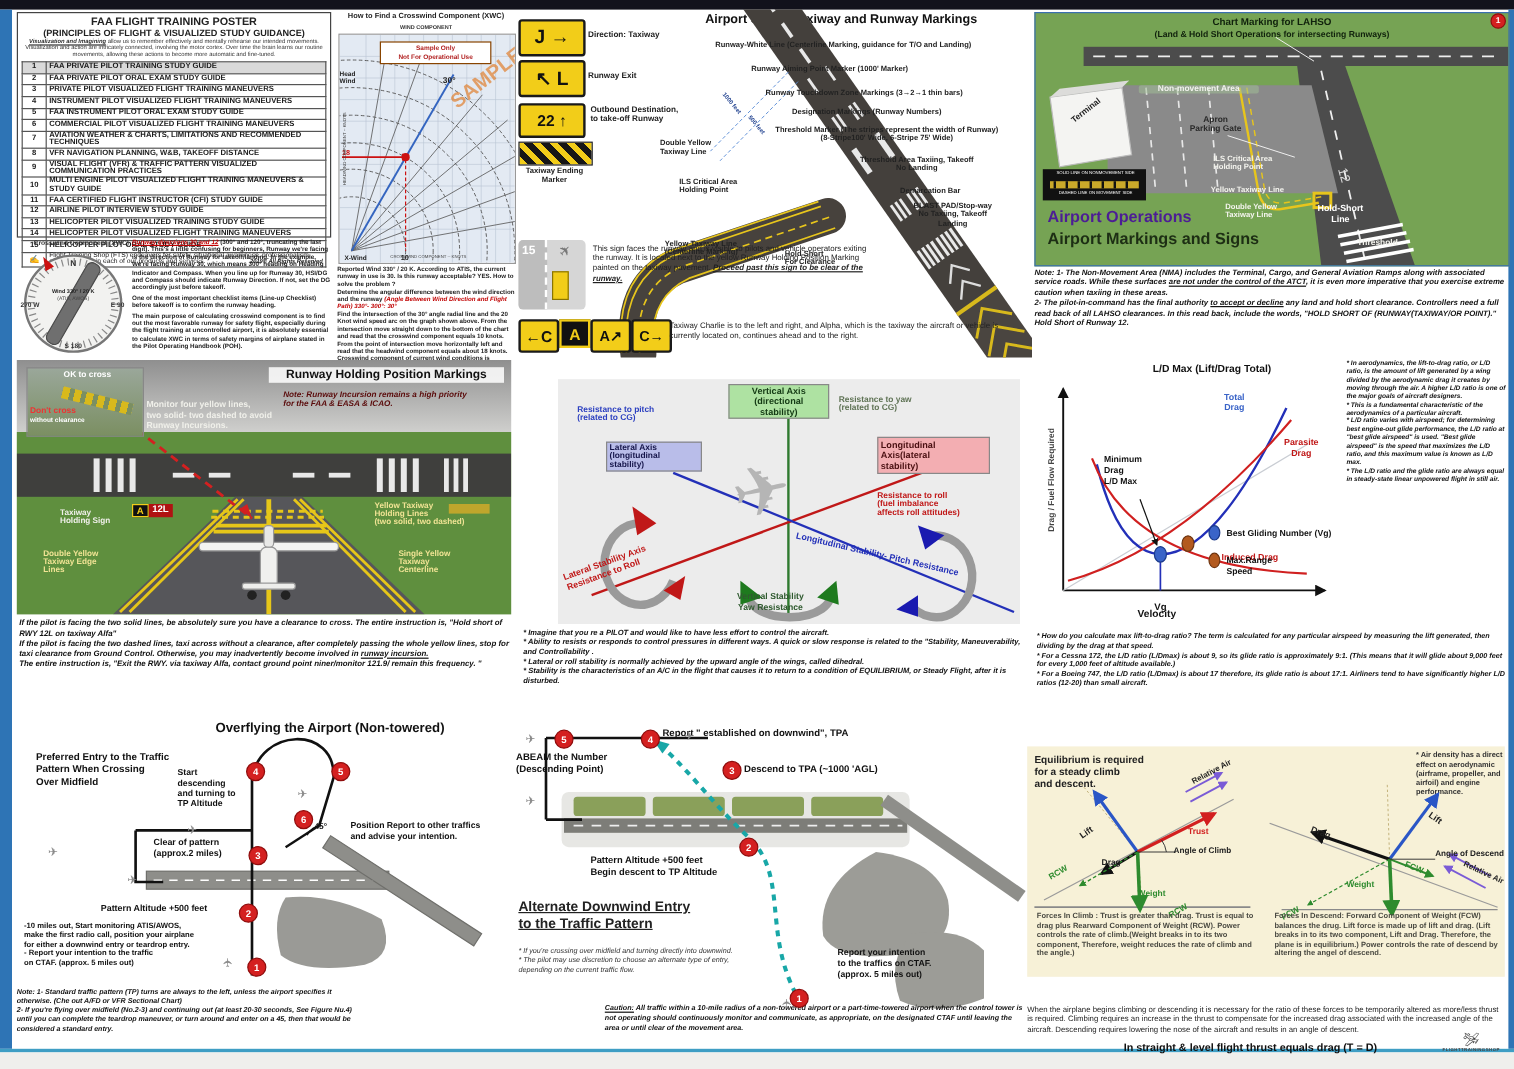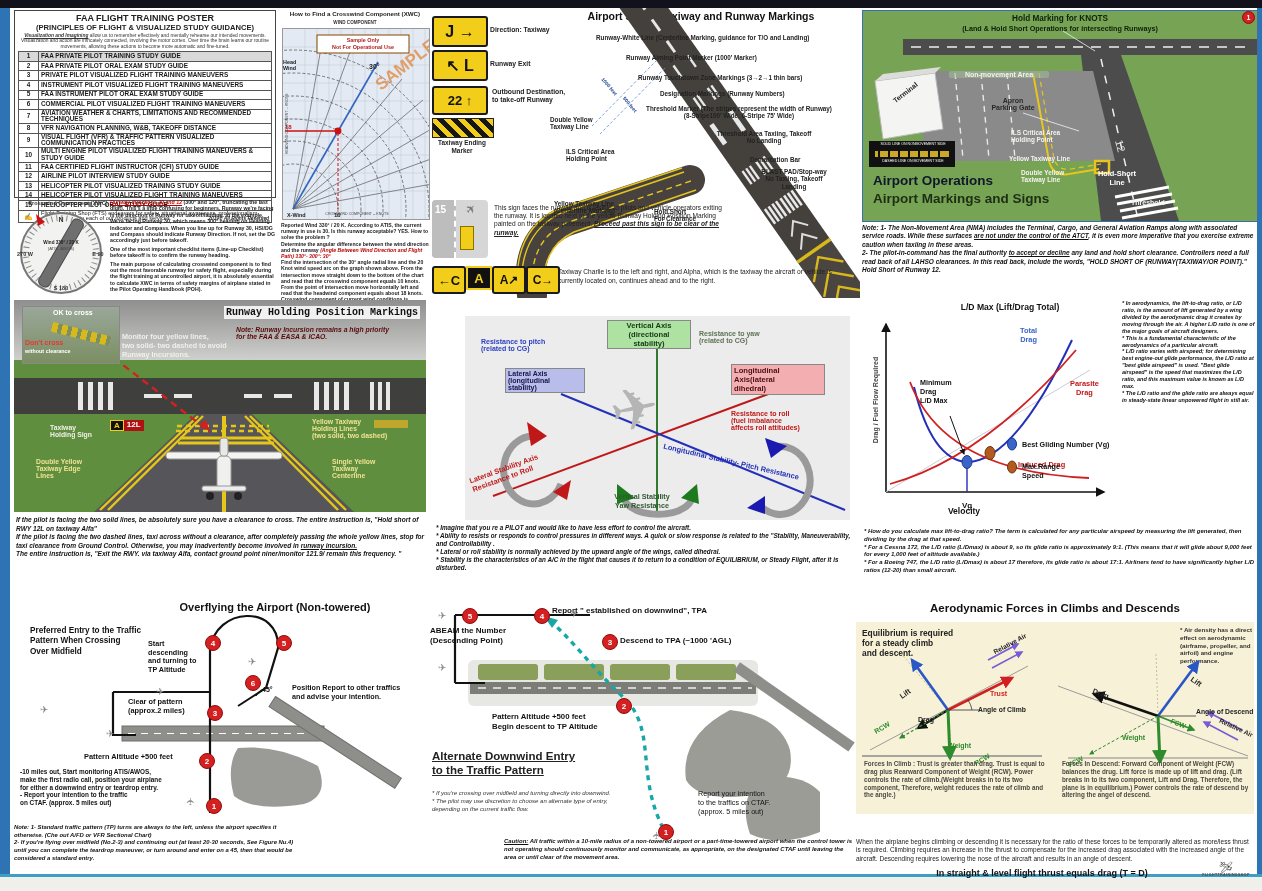--- a/index.html
+++ b/index.html
@@ -11,21 +11,21 @@
   .u{text-decoration:underline;}
   .red{color:#c00000;}
   .ctr{text-align:center;}
   .lbl{position:absolute;line-height:1.18;font-weight:bold;color:#222;}
   .num{position:absolute;width:14px;height:14px;border-radius:50%;background:#d42020;border:1px solid #8f0d0d;color:#fff;font-weight:bold;font-size:8px;display:flex;align-items:center;justify-content:center;z-index:6;}
   .pm{position:absolute;color:#8a8a8a;font-size:10px;z-index:5;}
   .ys{position:absolute;background:#f2cd19;border:2px solid #1a1a1a;border-radius:3px;color:#111;font-weight:bold;display:flex;align-items:center;justify-content:center;}
   table.toc{border-collapse:collapse;width:100%;}
   table.toc td{border:1px solid #555;font-size:6.4px;font-weight:bold;color:#1a1a1a;padding:0 2px;height:8.6px;line-height:1.05;}
   td.nn{width:15px;text-align:center;}
-  .gbox{background:rgba(255,255,255,.85);font-family:Liberation Mono, monospace;}
+  .gbox{background:rgba(255,255,255,.85);}
 </style>
 </head>
 <body>
 
 <div class="page">
 
   <div class="ab" style="left:0;top:0;width:1262px;height:8px;background:#12121c;"></div>
   <div class="ab" style="left:0;top:8px;width:10px;height:866px;background:#2e74b5;"></div>
   <div class="ab" style="left:1257px;top:8px;width:5px;height:866px;background:#2e74b5;"></div>
   <div class="ab" style="left:0;top:874px;width:1262px;height:3px;background:#3f9ec4;"></div>
@@ -326,38 +326,38 @@
       <polygon points="12,70 72,62 80,118 20,128" fill="#f4f4f2" stroke="#bbb"></polygon>
       <polygon points="12,70 72,62 78,56 20,63" fill="#dcdcda"></polygon>
       <rect x="6" y="130" width="86" height="26" fill="#111"></rect>
       <rect x="12" y="140" width="74" height="6" fill="#caa92a"></rect>
       <g stroke="#111" stroke-width="2">
           <path d="M16,146 v-6 M26,146 v-6 M36,146 v-6 M46,146 v-6 M56,146 v-6 M66,146 v-6 M76,146 v-6"></path>
         </g>
       <path d="M200,20 L232,40" stroke="#f2f2f2" stroke-width="0.8"></path>
       <path d="M160,102 L216,120" stroke="#f2f2f2" stroke-width="0.8"></path>
     </svg>
-    <div class="ab ctr b" style="left:40px;top:3px;width:314px;font-size:8.2px;color:#10210c;">Hold Marking for KNOTS</div>
+    <div class="ab ctr b" style="left:40px;top:3px;width:314px;font-size:8.2px;color:#10210c;">Chart Marking for LAHSO</div>
     <div class="ab ctr b" style="left:40px;top:13px;width:314px;font-size:7.2px;color:#10210c;">(Land &amp; Hold Short Operations for intersecting Runways)</div>
     <div class="ab ctr" style="left:86px;top:60px;width:100px;font-size:7px;font-weight:bold;color:#f2f2ee;background:rgba(160,190,150,.55);border-radius:2px;">Non-movement Area</div>
     <div class="ab b pre" style="left:28px;top:78px;font-size:7px;color:#222;transform:rotate(-38deg);">Terminal</div>
     <div class="ab b pre ctr" style="left:112px;top:86px;width:76px;font-size:7px;color:#2a2a2a;">Apron
 Parking Gate</div>
     <div class="ab pre" style="left:148px;top:118px;font-size:6.4px;font-weight:bold;color:#f4f4ee;">ILS  Critical Area
 Holding Point</div>
     <div class="ab" style="left:146px;top:144px;font-size:6.4px;font-weight:bold;color:#f4f4ee;">Yellow Taxiway Line</div>
     <div class="ab pre" style="left:158px;top:158px;font-size:6.4px;font-weight:bold;color:#f4f4ee;">Double Yellow
 Taxiway Line</div>
     <div class="ab pre ctr" style="left:222px;top:158px;width:64px;font-size:7.4px;font-weight:bold;color:#fff;">Hold-Short
 Line</div>
     <div class="ab" style="left:268px;top:188px;font-size:7px;font-weight:bold;color:#f4f4ee;">Threshold</div>
 
     <div class="ab" style="left:8px;top:131px;width:84px;font-size:3.6px;color:#fff;text-align:center;">SOLID LINE ON NONMOVEMENT SIDE</div>
     <div class="ab" style="left:8px;top:148px;width:84px;font-size:3.6px;color:#fff;text-align:center;">DASHED LINE ON MOVEMENT SIDE</div>
-    <div class="ab b" style="left:10px;top:162px;font-size:13.5px;color:#0f172a;text-align:center;">Airport Operations</div>
+    <div class="ab b" style="left:10px;top:162px;font-size:13.5px;color:#4c1d95;text-align:center;">Airport Operations</div>
     <div class="ab b" style="left:10px;top:180px;font-size:13.5px;color:#1d2e14;">Airport  Markings and Signs</div>
   </div>
   <div class="num" style="left:1242px;top:11px;width:11px;height:11px;font-size:7px;">1</div>
   <div class="ab i" style="left:862px;top:224px;width:394px;font-size:6.5px;line-height:1.3;color:#111;">
     <span>Note: 1- The Non-Movement Area (NMA) includes the Terminal, Cargo, and General Aviation Ramps along with associated service roads. While these surfaces </span><span class="u">are not under the control of the ATCT</span><span>, it is even more imperative that you exercise extreme caution when taxiing in these areas.</span><br>
     <span>2- The pilot-in-command has the final authority </span><span class="u">to accept or decline</span><span> any land and hold short clearance. Controllers need a full read back of all LAHSO clearances. In this read back, include the words, "HOLD SHORT OF (RUNWAY(TAXIWAY/OR POINT)." Hold Short of Runway 12.</span>
   </div>
 
   <div class="ab" style="left:14px;top:300px;width:412px;height:212px;background:linear-gradient(#8f8f8f,#cfcfcd 60px,#5f8f3e 60px,#5f8f3e);overflow:hidden;">
     <div class="ab" style="left:0;top:78px;width:412px;height:36px;background:#3f3f3d;"></div>
@@ -470,21 +470,21 @@
 stability)</div>
     <div class="ab pre b" style="left:234px;top:14px;font-size:7px;color:#5f7355;">Resistance to yaw
 (related to CG)</div>
     <div class="ab pre b" style="left:16px;top:22px;font-size:7px;color:#2b3fc0;">Resistance to pitch
 (related to CG)</div>
     <div class="ab pre b" style="left:40px;top:52px;width:74px;font-size:7px;background:#b9bde9;border:1px solid #888;color:#15154a;padding:1px 2px;">Lateral Axis
 (longitudinal
 stability)</div>
     <div class="ab pre b" style="left:266px;top:48px;width:88px;font-size:7.6px;background:#f3aeb2;border:1px solid #888;color:#4a1012;padding:1px 2px;">Longitudinal
 Axis(lateral
-dihedral)</div>
+stability)</div>
     <div class="ab pre b" style="left:266px;top:94px;width:100px;font-size:7px;color:#c01818;">Resistance to roll
 (fuel imbalance
 affects roll attitudes)</div>
     <div class="ab pre b" style="left:4px;top:148px;font-size:7.4px;color:#c01818;transform:rotate(-20deg);">Lateral Stability Axis
 Resistance to Roll</div>
     <div class="ab pre ctr b" style="left:122px;top:176px;width:110px;font-size:7.2px;color:#2f5a2f;">Vertical Stability
 Yaw Resistance</div>
     <div class="ab b" style="left:196px;top:148px;width:200px;font-size:7.4px;color:#2330b8;transform:rotate(13deg);">Longitudinal Stability- Pitch Resistance</div>
   </div>
   <div class="ab i" style="left:436px;top:524px;width:424px;font-size:6.3px;line-height:1.28;color:#111;">
@@ -512,21 +512,21 @@
     <ellipse cx="103" cy="150" rx="5" ry="6.5" fill="#3a64c8" stroke="#1b3a8a"></ellipse>
     <ellipse cx="126" cy="141" rx="5" ry="6.5" fill="#b35a1f" stroke="#6e3511"></ellipse>
     <ellipse cx="148" cy="132" rx="4.5" ry="6" fill="#3a64c8" stroke="#1b3a8a"></ellipse>
     <ellipse cx="148" cy="155" rx="4.5" ry="6" fill="#b35a1f" stroke="#6e3511"></ellipse>
     <text x="22" y="96" font-size="7" font-weight="bold" fill="#444" transform="rotate(-90 14 96)" text-anchor="middle">Drag / Fuel Flow Required</text>
     <text x="100" y="202" text-anchor="middle" font-size="8.5" font-weight="bold" fill="#111">Velocity</text>
     <text x="103" y="196" text-anchor="middle" font-size="8" font-weight="bold" fill="#111">Vg</text>
   </svg>
   <div class="ab pre ctr b" style="left:1020px;top:326px;font-size:7.4px;color:#3a64c8;">Total
 Drag</div>
-  <div class="ab pre ctr b" style="left:1070px;top:364px;font-size:7.4px;color:#c01818;margin-top:15px;">Parasite
+  <div class="ab pre ctr b" style="left:1070px;top:364px;font-size:7.4px;color:#c01818;">Parasite
 Drag</div>
   <div class="ab pre b" style="left:1018px;top:460px;font-size:7.4px;color:#c01818;">Induced Drag</div>
   <div class="ab pre b" style="left:920px;top:378px;font-size:7.2px;color:#111;">Minimum
 Drag
 L/D Max</div>
   <div class="ab b" style="left:1022px;top:440px;font-size:7.2px;color:#111;">Best Gliding Number (Vg)</div>
   <div class="ab pre b" style="left:1022px;top:462px;font-size:7.2px;color:#111;">Max.Range
 Speed</div>
   <div class="ab i" style="left:1122px;top:300px;width:134px;font-size:5.5px;line-height:1.26;color:#111;">
     <div>* In aerodynamics, the lift-to-drag ratio, or L/D ratio, is the amount of lift generated by a wing divided by the aerodynamic drag it creates by moving through the air. A higher L/D ratio is one of the major goals of aircraft designers.</div>
@@ -621,35 +621,34 @@
     <div class="num" style="left:104px;top:10px;">4</div>
     <div class="num" style="left:172px;top:36px;">3</div>
     <div class="num" style="left:186px;top:100px;">2</div>
     <div class="num" style="left:228px;top:226px;">1</div>
     <div class="ab b" style="left:122px;top:8px;width:230px;font-size:8px;color:#111;">Report " established on downwind", TPA</div>
     <div class="ab pre b" style="left:0px;top:28px;font-size:8px;color:#111;line-height:1.2;">ABEAM the Number
 (Descending Point)</div>
     <div class="ab b" style="left:190px;top:38px;width:180px;font-size:8px;color:#111;">Descend to TPA (~1000 'AGL)</div>
     <div class="ab pre b" style="left:62px;top:114px;font-size:7.8px;color:#111;line-height:1.25;">Pattern Altitude +500 feet
 Begin descent to TP Altitude</div>
-    <div class="ab pre" style="left:268px;top:192px;font-size:7.2px;font-weight:400;color:#111;line-height:1.22;">Report your intention
+    <div class="ab pre" style="left:268px;top:192px;font-size:7.2px;font-weight:700;color:#111;line-height:1.22;">Report your intention
 to the traffics on CTAF.
 (approx. 5 miles out)</div>
     <div class="ab pre b" style="left:2px;top:152px;font-size:11.5px;color:#222;line-height:1.2;text-decoration:underline;">Alternate Downwind Entry
 to the Traffic Pattern</div>
     <div class="ab pre" style="left:2px;top:192px;width:250px;font-size:6px;font-style:italic;color:#333;line-height:1.3;">* If you're crossing over midfield and turning directly into downwind.
 * The pilot may use discretion to choose an alternate type of entry,
 depending on the current traffic flow.</div>
     <div class="ab i" style="left:74px;top:240px;width:352px;font-size:6px;line-height:1.3;color:#111;">
       <span class="u">Caution:</span><span> All traffic within a 10-mile radius of a non-towered airport or a part-time-towered airport when the control tower is not operating should continuously monitor and communicate, as appropriate, on the designated CTAF until leaving the area or until clear of the movement area.</span>
     </div>
   </div>
 
   <div class="ab" style="left:852px;top:598px;width:406px;height:293px;">
-    <div class="ab ctr b" style="left:0;top:4px;width:406px;font-size:11.5px;color:#111;">Aerodynamic Forces in Climbs and Descends</div>
     <div class="ab" style="left:4px;top:24px;width:398px;height:192px;background:#f7f1d7;"></div>
     <div class="ab pre b" style="left:10px;top:30px;font-size:8.4px;color:#222;line-height:1.2;">Equilibrium is required
 for a steady climb
 and descent.</div>
     <div class="ab" style="left:328px;top:28px;width:74px;font-size:6.2px;font-weight:600;color:#333;line-height:1.25;">* Air density has a direct effect on aerodynamic (airframe, propeller, and airfoil) and engine performance.</div>
     <svg class="ab" style="left:8px;top:40px;" width="190" height="125" viewBox="0 0 190 125">
       <defs>
         <marker id="mB" markerWidth="6" markerHeight="6" refX="4" refY="2.5" orient="auto">
             <path d="M0,0L5,2.5L0,5z" fill="#2a56c6"></path>
           </marker>

